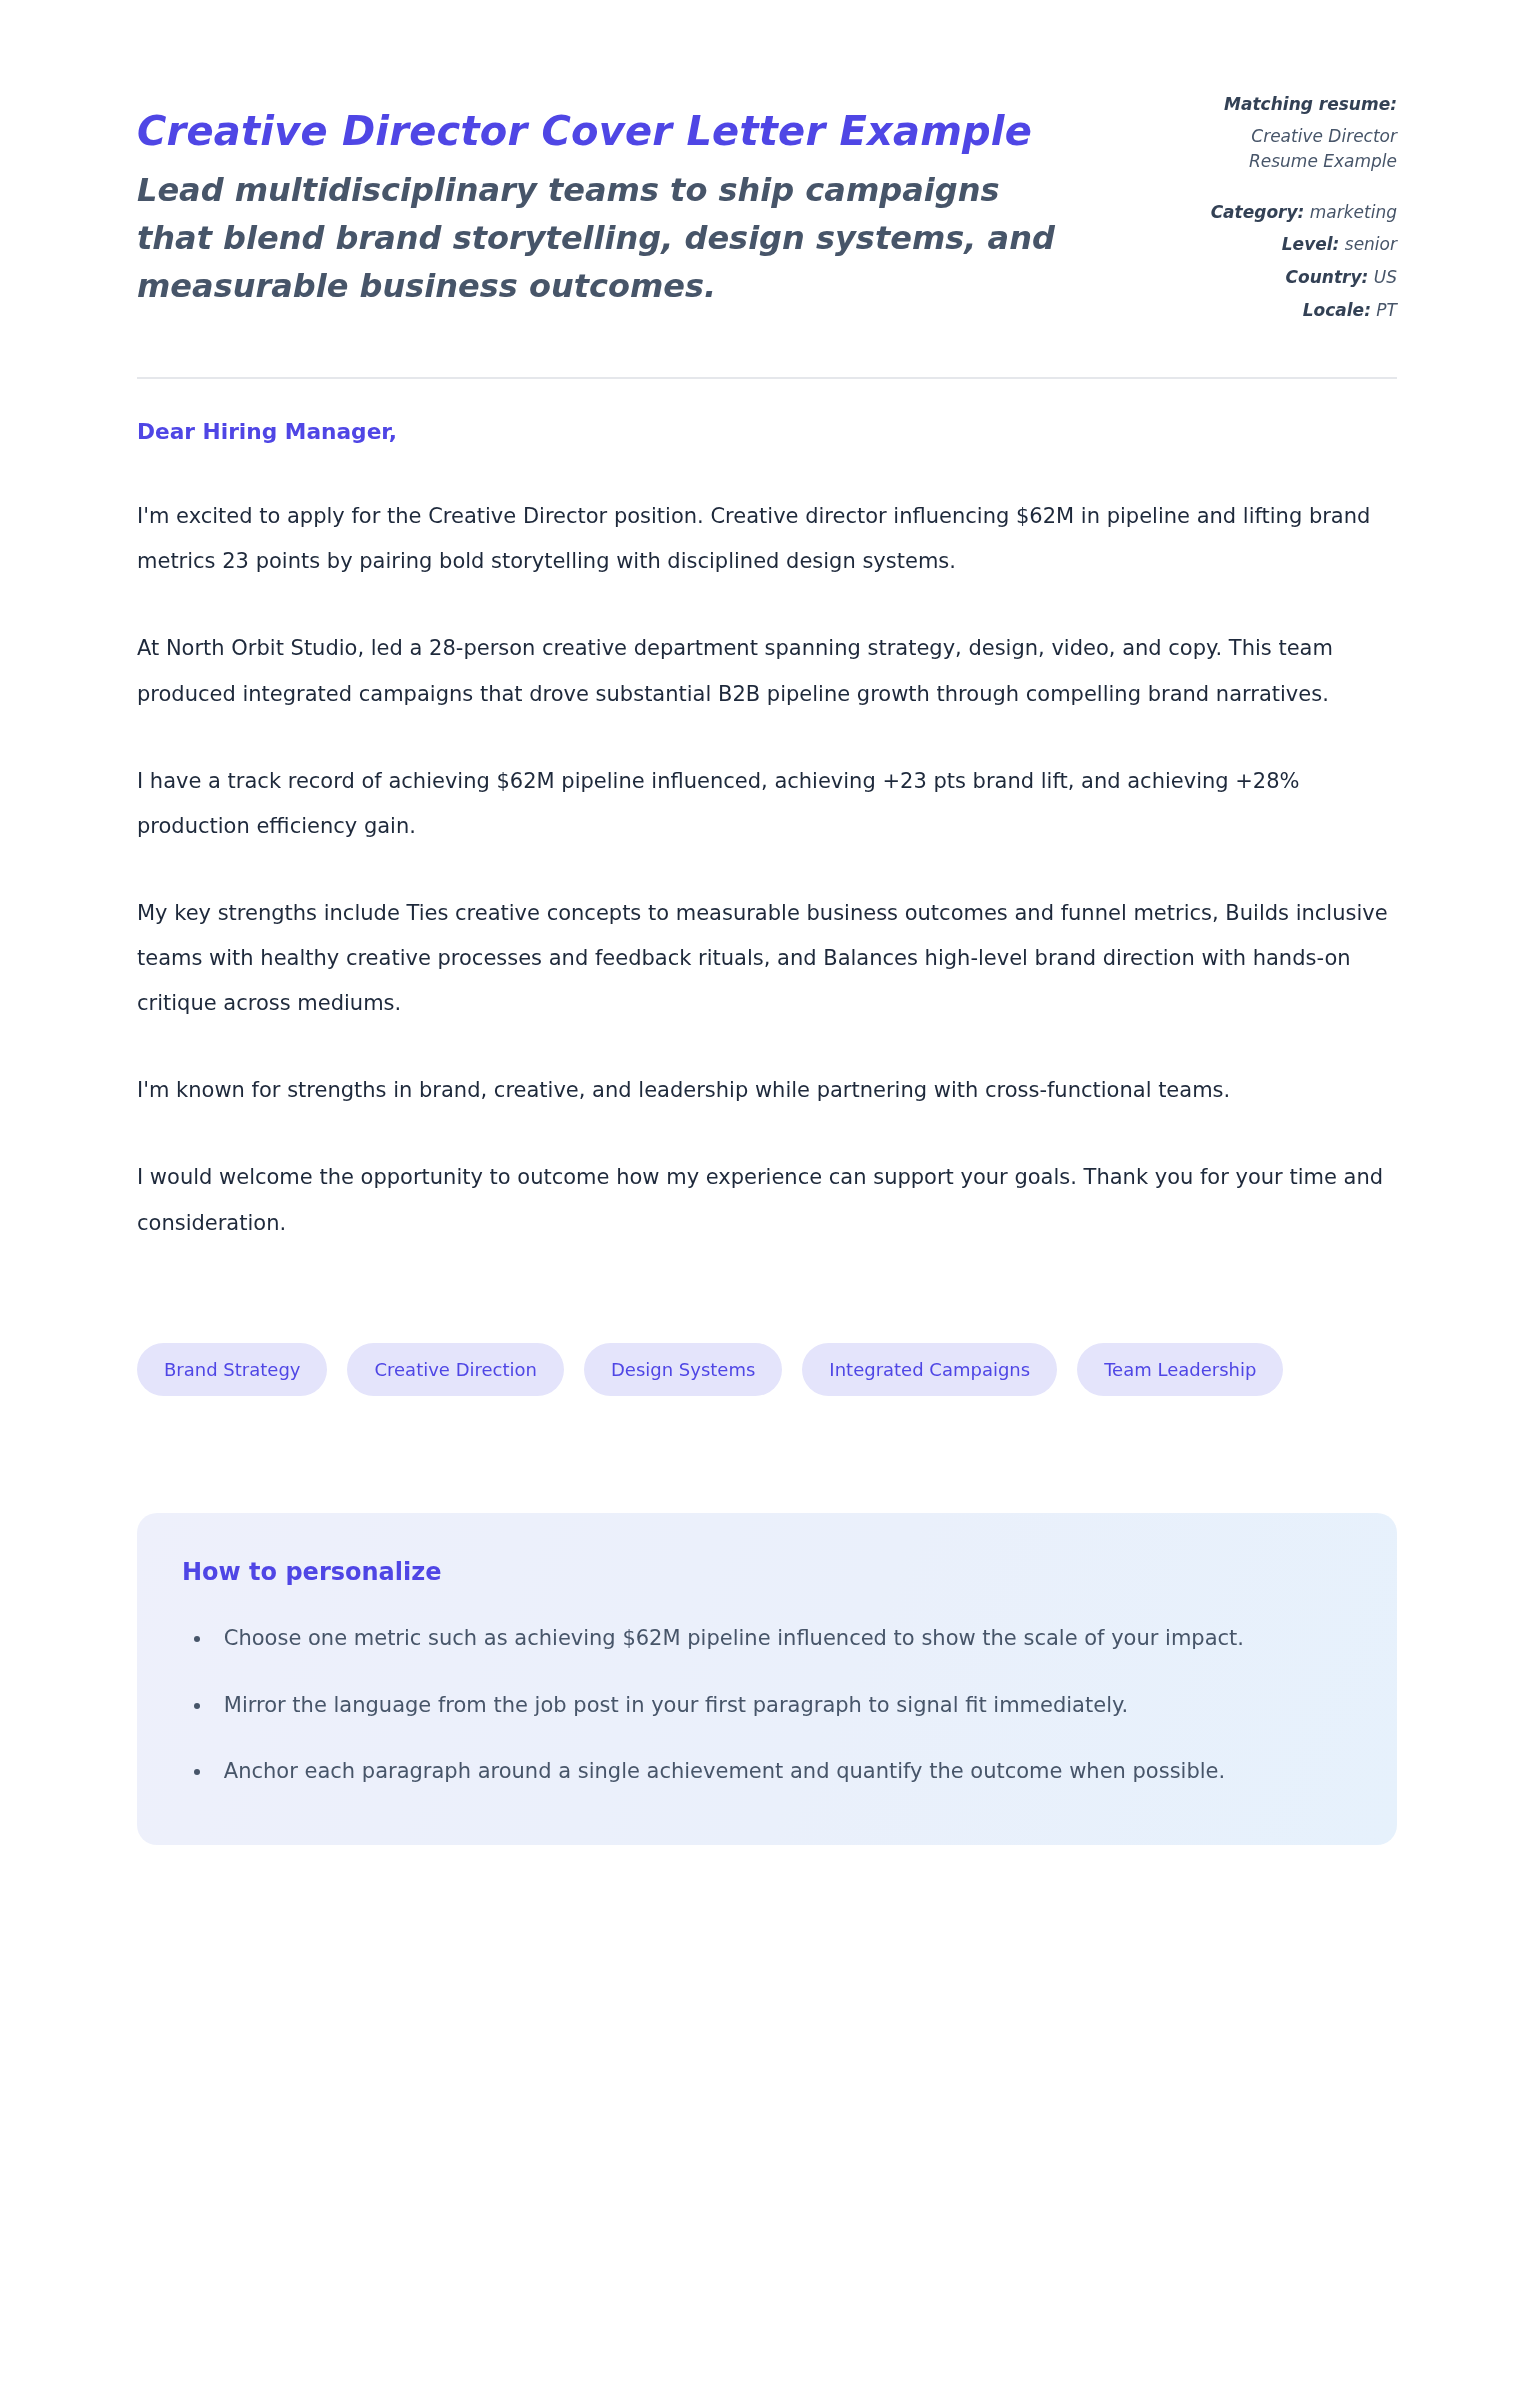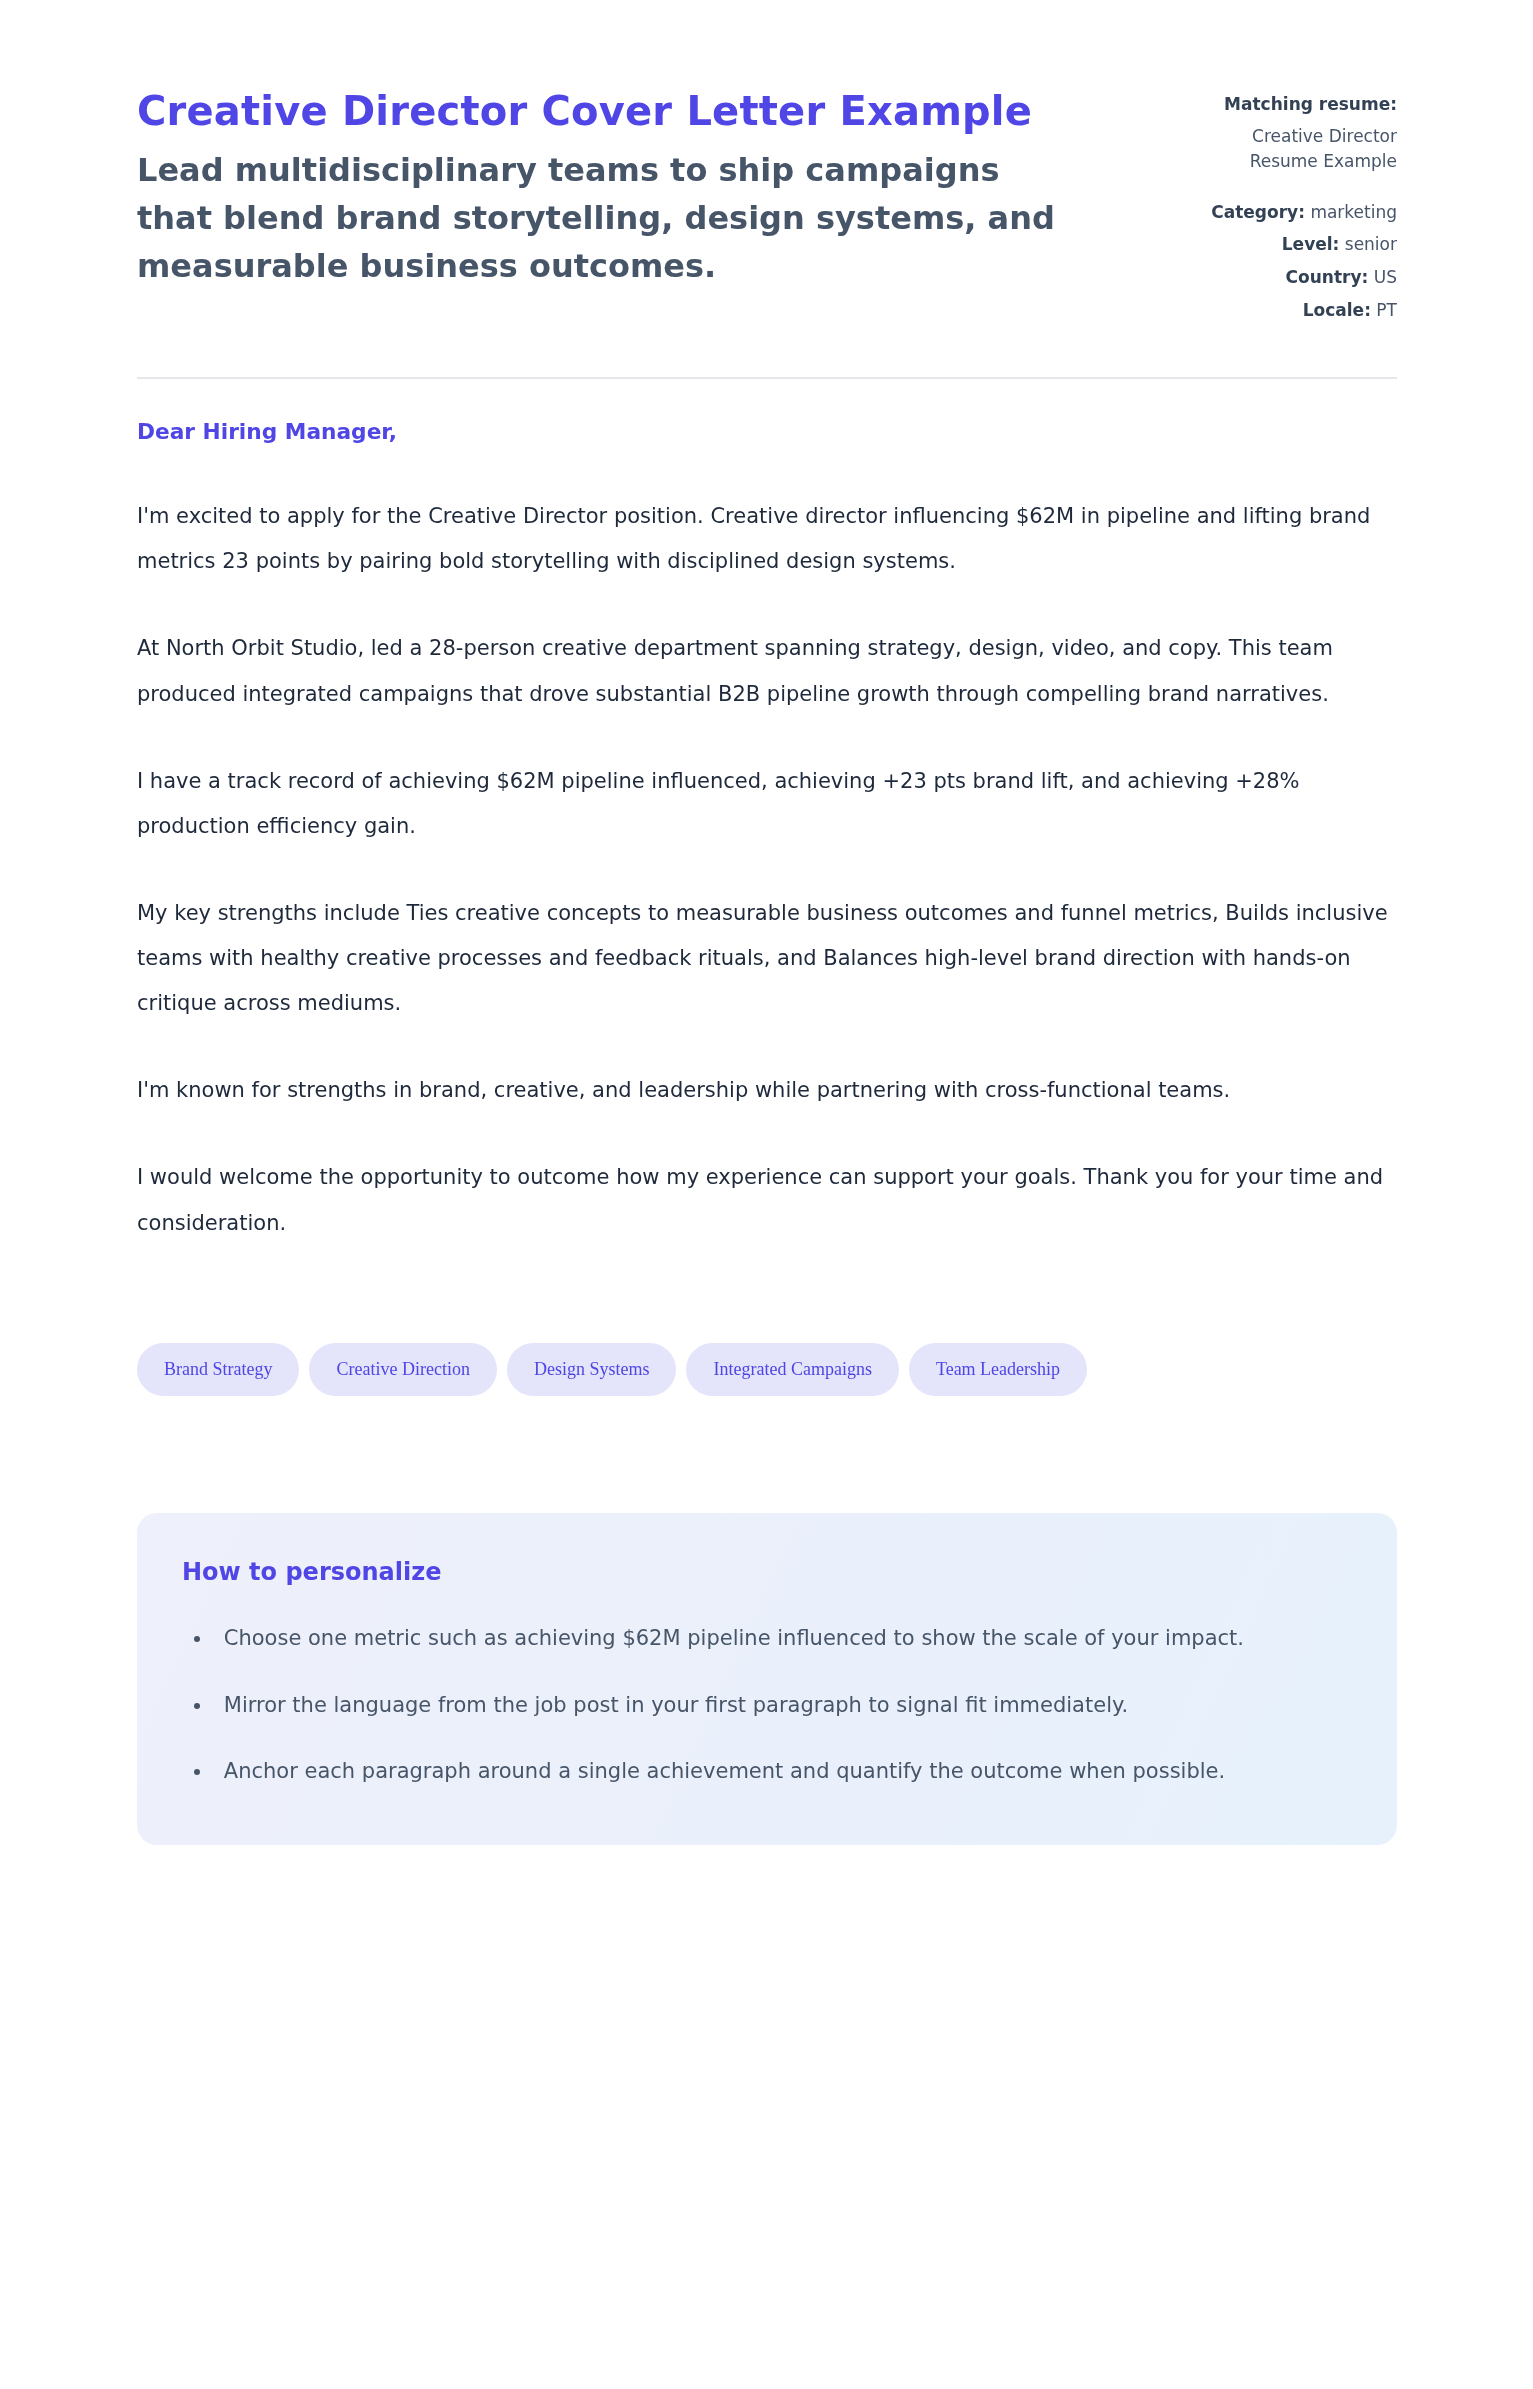--- a/index.html
+++ b/index.html
@@ -11,22 +11,23 @@
     color: #1e293b;
   }
   .page {
     padding: 81px 137px 81px 137px;
   }
 
   
   .header {
     display: flex;
     justify-content: space-between;
-    align-items: flex-start;
+    align-items: center;
     gap: 52px;
+    font-style: italic;
   }
   .header-left { max-width: 929px; }
   .page-title {
     font-size: 40px;
     font-weight: bold;
     color: #4f46e5;
     line-height: 1.5;
     letter-spacing: 0.2px;
   }
   .page-subtitle {
@@ -85,22 +86,21 @@
     margin-top: 27px;
     font-size: 21px;
     color: #64748b;
   }
 
   
   .tags {
     margin-top: 97px;
     display: flex;
     flex-wrap: wrap;
-    gap: 10px;
-    font-family: Liberation Serif, serif;
+    gap: 20px;
   }
   .tag-pill {
     display: inline-block;
     background: #e4e4fb;
     color: #4f46e5;
     font-size: 18px;
     padding: 16px 27px;
     border-radius: 901px;
     white-space: nowrap;
   }

